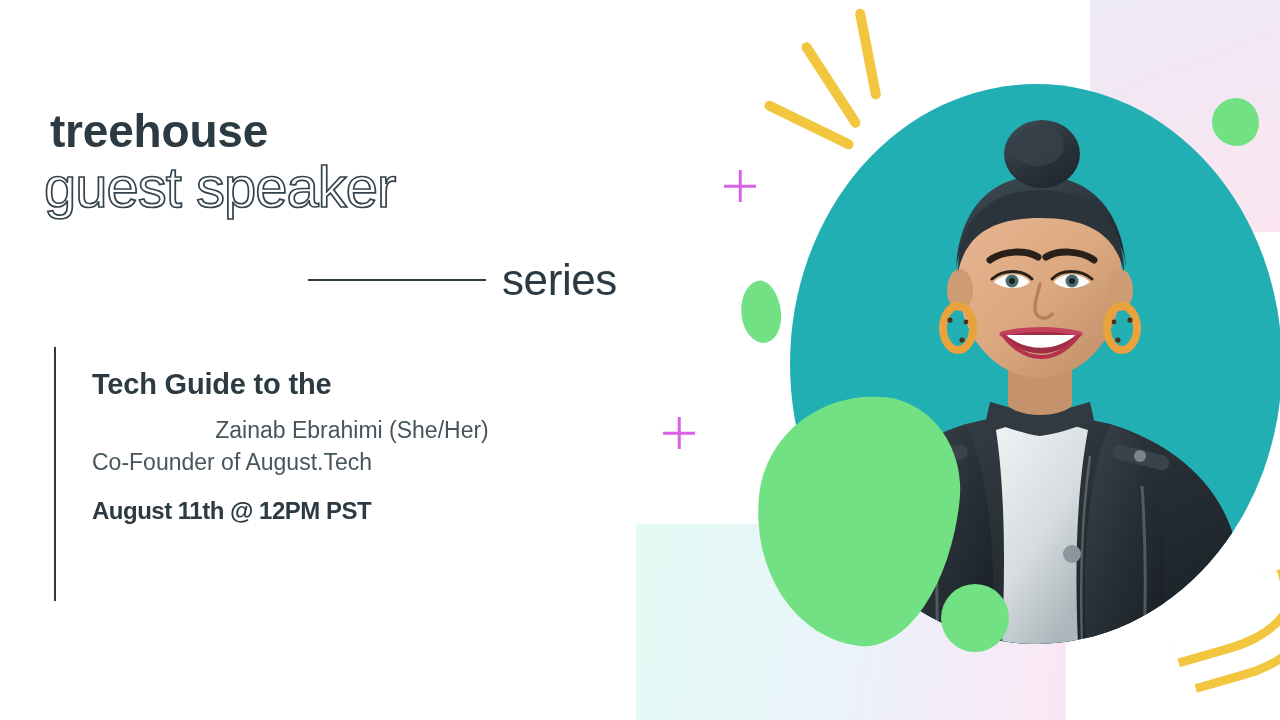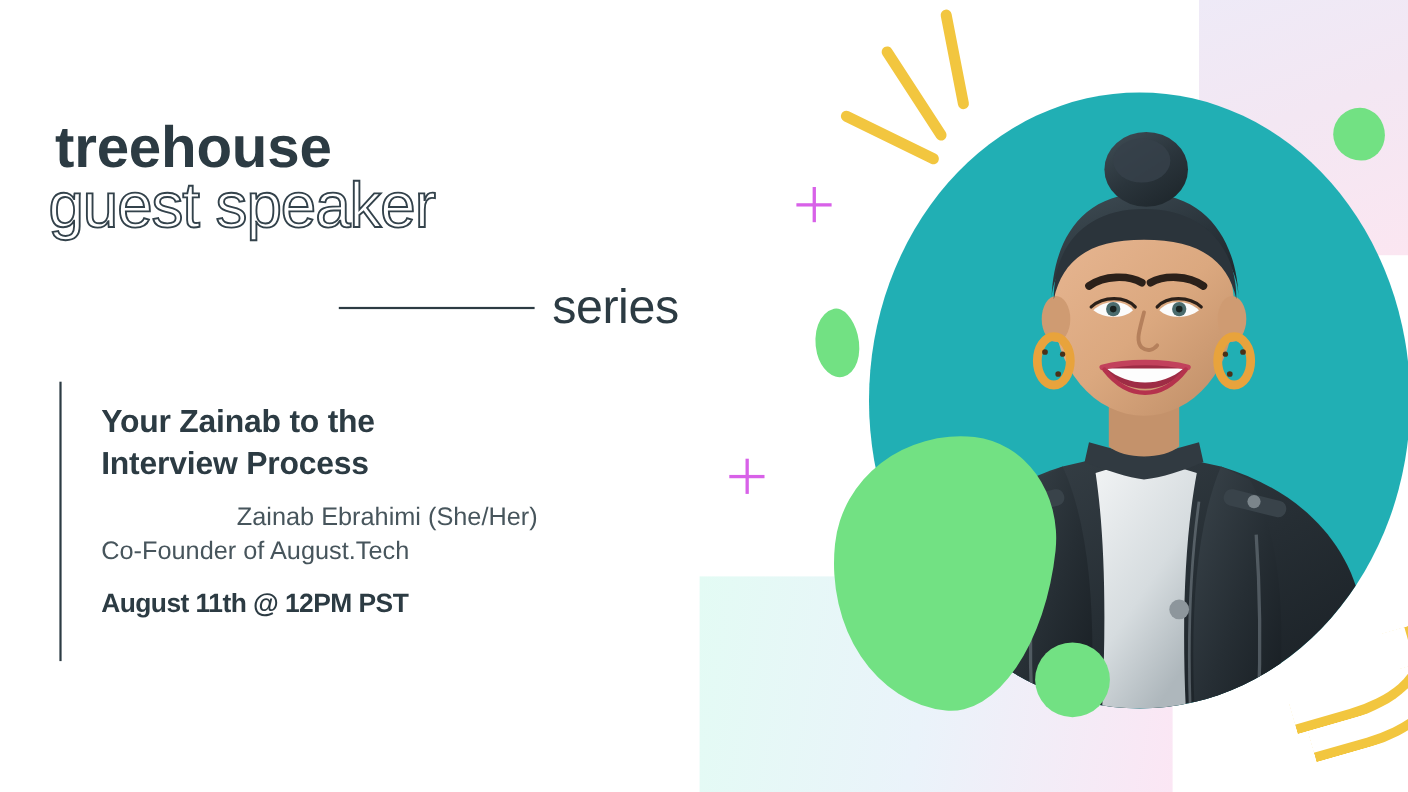--- a/index.html
+++ b/index.html
@@ -79,21 +79,21 @@
   #wave-2{
     left:1186px;top:616px;width:116px;height:52px;
     border-bottom:9px solid #f2c63f;border-right:9px solid #f2c63f;
     border-radius:0 0 60% 0;transform:rotate(-16deg);
     border-top:none;border-left:none;
   }
 
   
   #brand{
     position:absolute;left:50px;top:108px;
-    font-size:53px;font-weight:600;letter-spacing:-0.2px;
+    font-size:46px;font-weight:600;letter-spacing:-0.2px;
     color:#2c3b43;line-height:1;
   }
   #headline{
     position:absolute;left:44px;top:158px;
     font-size:58px;font-weight:500;line-height:1;letter-spacing:-1px;
     color:transparent;
     -webkit-text-stroke:1.7px #33424b;
     white-space:nowrap;
   }
   #series-row{
@@ -251,21 +251,20 @@
   <div id="headline">guest speaker</div>
 
   <div id="series-row">
     <div id="series-rule"></div>
     <div id="series-word">series</div>
   </div>
 
   <div id="detail-rule"></div>
   <div id="details">
     <p id="talk-title">
-      <span>Your Zainab to the</span><br>
-      <span>Interview Process</span>
+      <span>Tech Guide to the</span><br>
     </p>
     <p id="speaker-name">Zainab Ebrahimi (She/Her)</p>
     <p id="speaker-role">Co-Founder of August.Tech</p>
     <p id="event-when">August 11th @ 12PM PST</p>
   </div>
 
 </div>
 
 </body></html>

